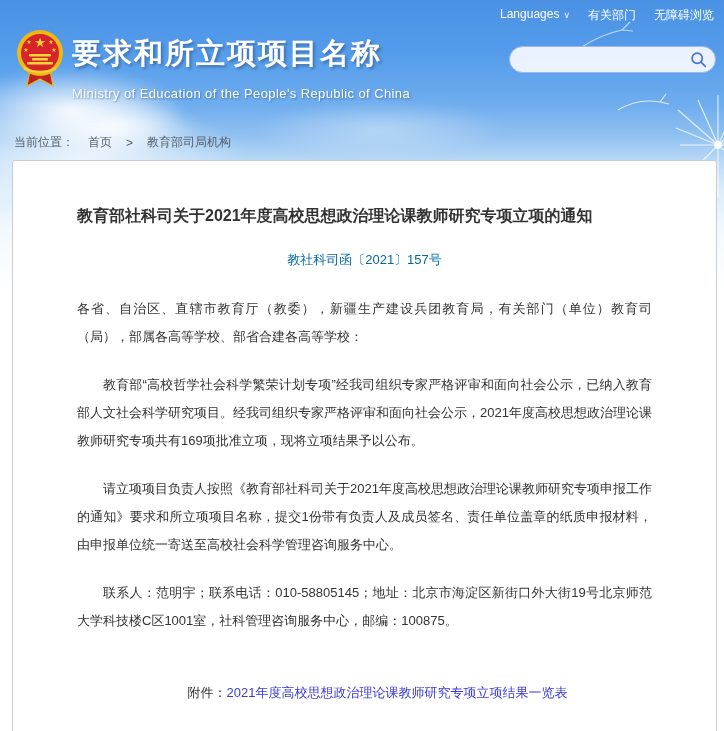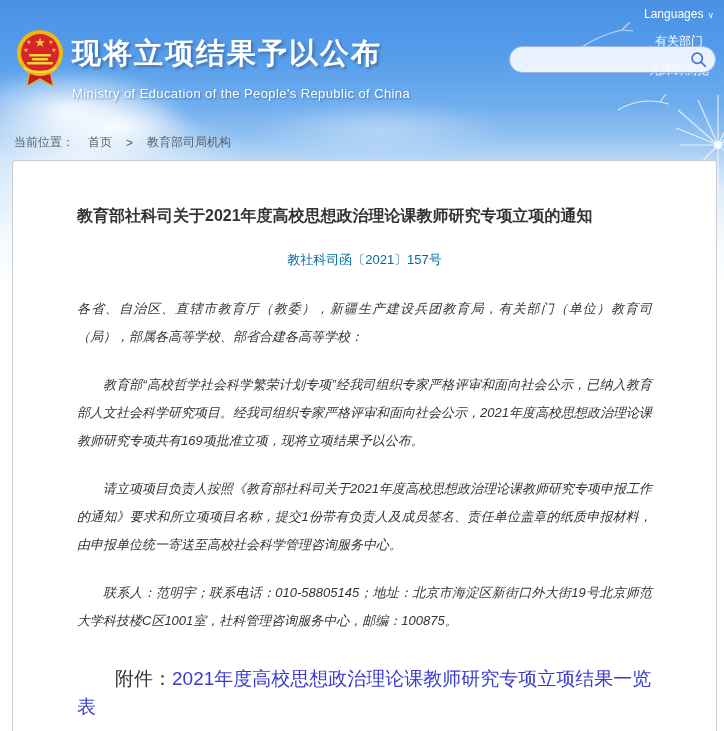--- a/index.html
+++ b/index.html
@@ -17,22 +17,22 @@
     background:radial-gradient(ellipse at 45% 55%, rgba(255,255,255,.97) 0%, rgba(255,255,255,0) 70%); }
   .cloud-b { left:30px; top:96px; width:170px; height:62px;
     background:radial-gradient(ellipse at 50% 50%, rgba(255,255,255,.9) 0%, rgba(255,255,255,0) 70%); }
   .cloud-c { left:250px; top:100px; width:260px; height:58px; opacity:.45;
     background:radial-gradient(ellipse at 50% 50%, rgba(255,255,255,.85) 0%, rgba(255,255,255,0) 70%); }
   .cloud-d { left:-30px; top:120px; width:280px; height:90px; opacity:.8;
     background:radial-gradient(ellipse at 40% 40%, rgba(255,255,255,.95) 0%, rgba(255,255,255,0) 70%); }
   .dandelion { position:absolute; pointer-events:none; }
 
   
-  .top-nav { position:absolute; top:7px; right:10px; display:flex; gap:12px;
-    font-size:12px; color:#ffffff; align-items:center;flex-direction:column; }
+  .top-nav { position:absolute; top:7px; right:10px; display:flex; gap:18px;
+    font-size:12px; color:#ffffff; align-items:flex-start; }
   .top-nav .nav-item { cursor:pointer; white-space:nowrap; }
   .top-nav .caret { font-size:9px; margin-left:4px; opacity:.9; }
 
   
   .brand { position:absolute; left:16px; top:28px; display:flex; }
   .emblem { width:48px; height:66px; flex:0 0 auto; }
   .brand-text { margin-left:8px; padding-top:8px; }
   .site-title-cn { font-size:29px; font-weight:bold; color:#ffffff; letter-spacing:2px;
     text-shadow:2px 2px 3px rgba(44,76,122,.55); line-height:34px; }
   .site-title-en { margin-top:16px; font-size:13px; color:#ffffff; letter-spacing:.4px;
@@ -52,23 +52,23 @@
     display:flex; gap:14px; align-items:center; }
   .breadcrumb a { color:#57606b; text-decoration:none; cursor:pointer; }
 
   
   .content-box { position:absolute; left:12px; top:160px; width:705px; height:620px;
     background:#ffffff; border:1px solid #c9cdd2; border-radius:3px; }
   .notice-title { margin:44px 64px 0 64px; font-size:16px; font-weight:bold;
     color:#333333; line-height:22px; }
   .doc-number { margin:24px 64px 0 64px; text-align:center; font-size:13px; color:#0369a1; }
   .notice-body { margin:26px 64px 0 64px; font-size:13px; color:#333333; line-height:28px; }
-  .notice-body p { margin:0 0 20px 0; text-indent:2em; text-align:justify;font-style:italic; }
+  .notice-body p { margin:0 0 20px 0; text-indent:2em; text-align:justify; }
   .notice-body p.no-indent { text-indent:0; }
-  .attachment-line { margin:30px 64px 0 64px; font-size:19px; color:#333; text-indent:2em; line-height:28px; }
+  .attachment-line { margin:44px 64px 0 64px; font-size:13px; color:#333; text-indent:2em; line-height:28px;text-align:center; }
   .attachment-link { color:#3b3bd2; text-decoration:none; cursor:pointer; }
   .signer { margin:22px 64px 0 64px; text-align:right; font-size:13px; color:#333; line-height:28px; }
 </style>
 </head>
 <body>
 
 <div class="page">
 
   <div class="cloud cloud-a"></div>
   <div class="cloud cloud-b"></div>
@@ -121,21 +121,21 @@
       <text x="13" y="16" font-size="6" fill="#f6d437" text-anchor="middle">★</text>
       <text x="35" y="16" font-size="6" fill="#f6d437" text-anchor="middle">★</text>
       <text x="10" y="24" font-size="6" fill="#f6d437" text-anchor="middle">★</text>
       <text x="38" y="24" font-size="6" fill="#f6d437" text-anchor="middle">★</text>
       <rect x="13" y="26" width="22" height="2.4" rx="1" fill="#f6d437"></rect>
       <rect x="16" y="30" width="16" height="2.4" rx="1" fill="#f6d437"></rect>
       <rect x="11" y="34" width="26" height="2.6" rx="1" fill="#f6d437"></rect>
       <path d="M8,40 Q24,48 40,40" fill="none" stroke="#f6d437" stroke-width="2.4"></path>
     </svg>
     <div class="brand-text">
-      <div class="site-title-cn">现将立项结果予以公布</div>
+      <div class="site-title-cn">要求和所立项项目名称</div>
       <div class="site-title-en">Ministry of Education of the People's Republic of China</div>
     </div>
   </div>
 
   <div class="search-wrap">
     <input class="search-input" type="text" placeholder="" style="">
     <button class="search-btn">
       <svg width="17" height="17" viewBox="0 0 20 20">
         <circle cx="8.5" cy="8.5" r="6" fill="none" stroke="#4a72d0" stroke-width="2"></circle>
         <line x1="13" y1="13" x2="18" y2="18" stroke="#4a72d0" stroke-width="2" stroke-linecap="round"></line>

